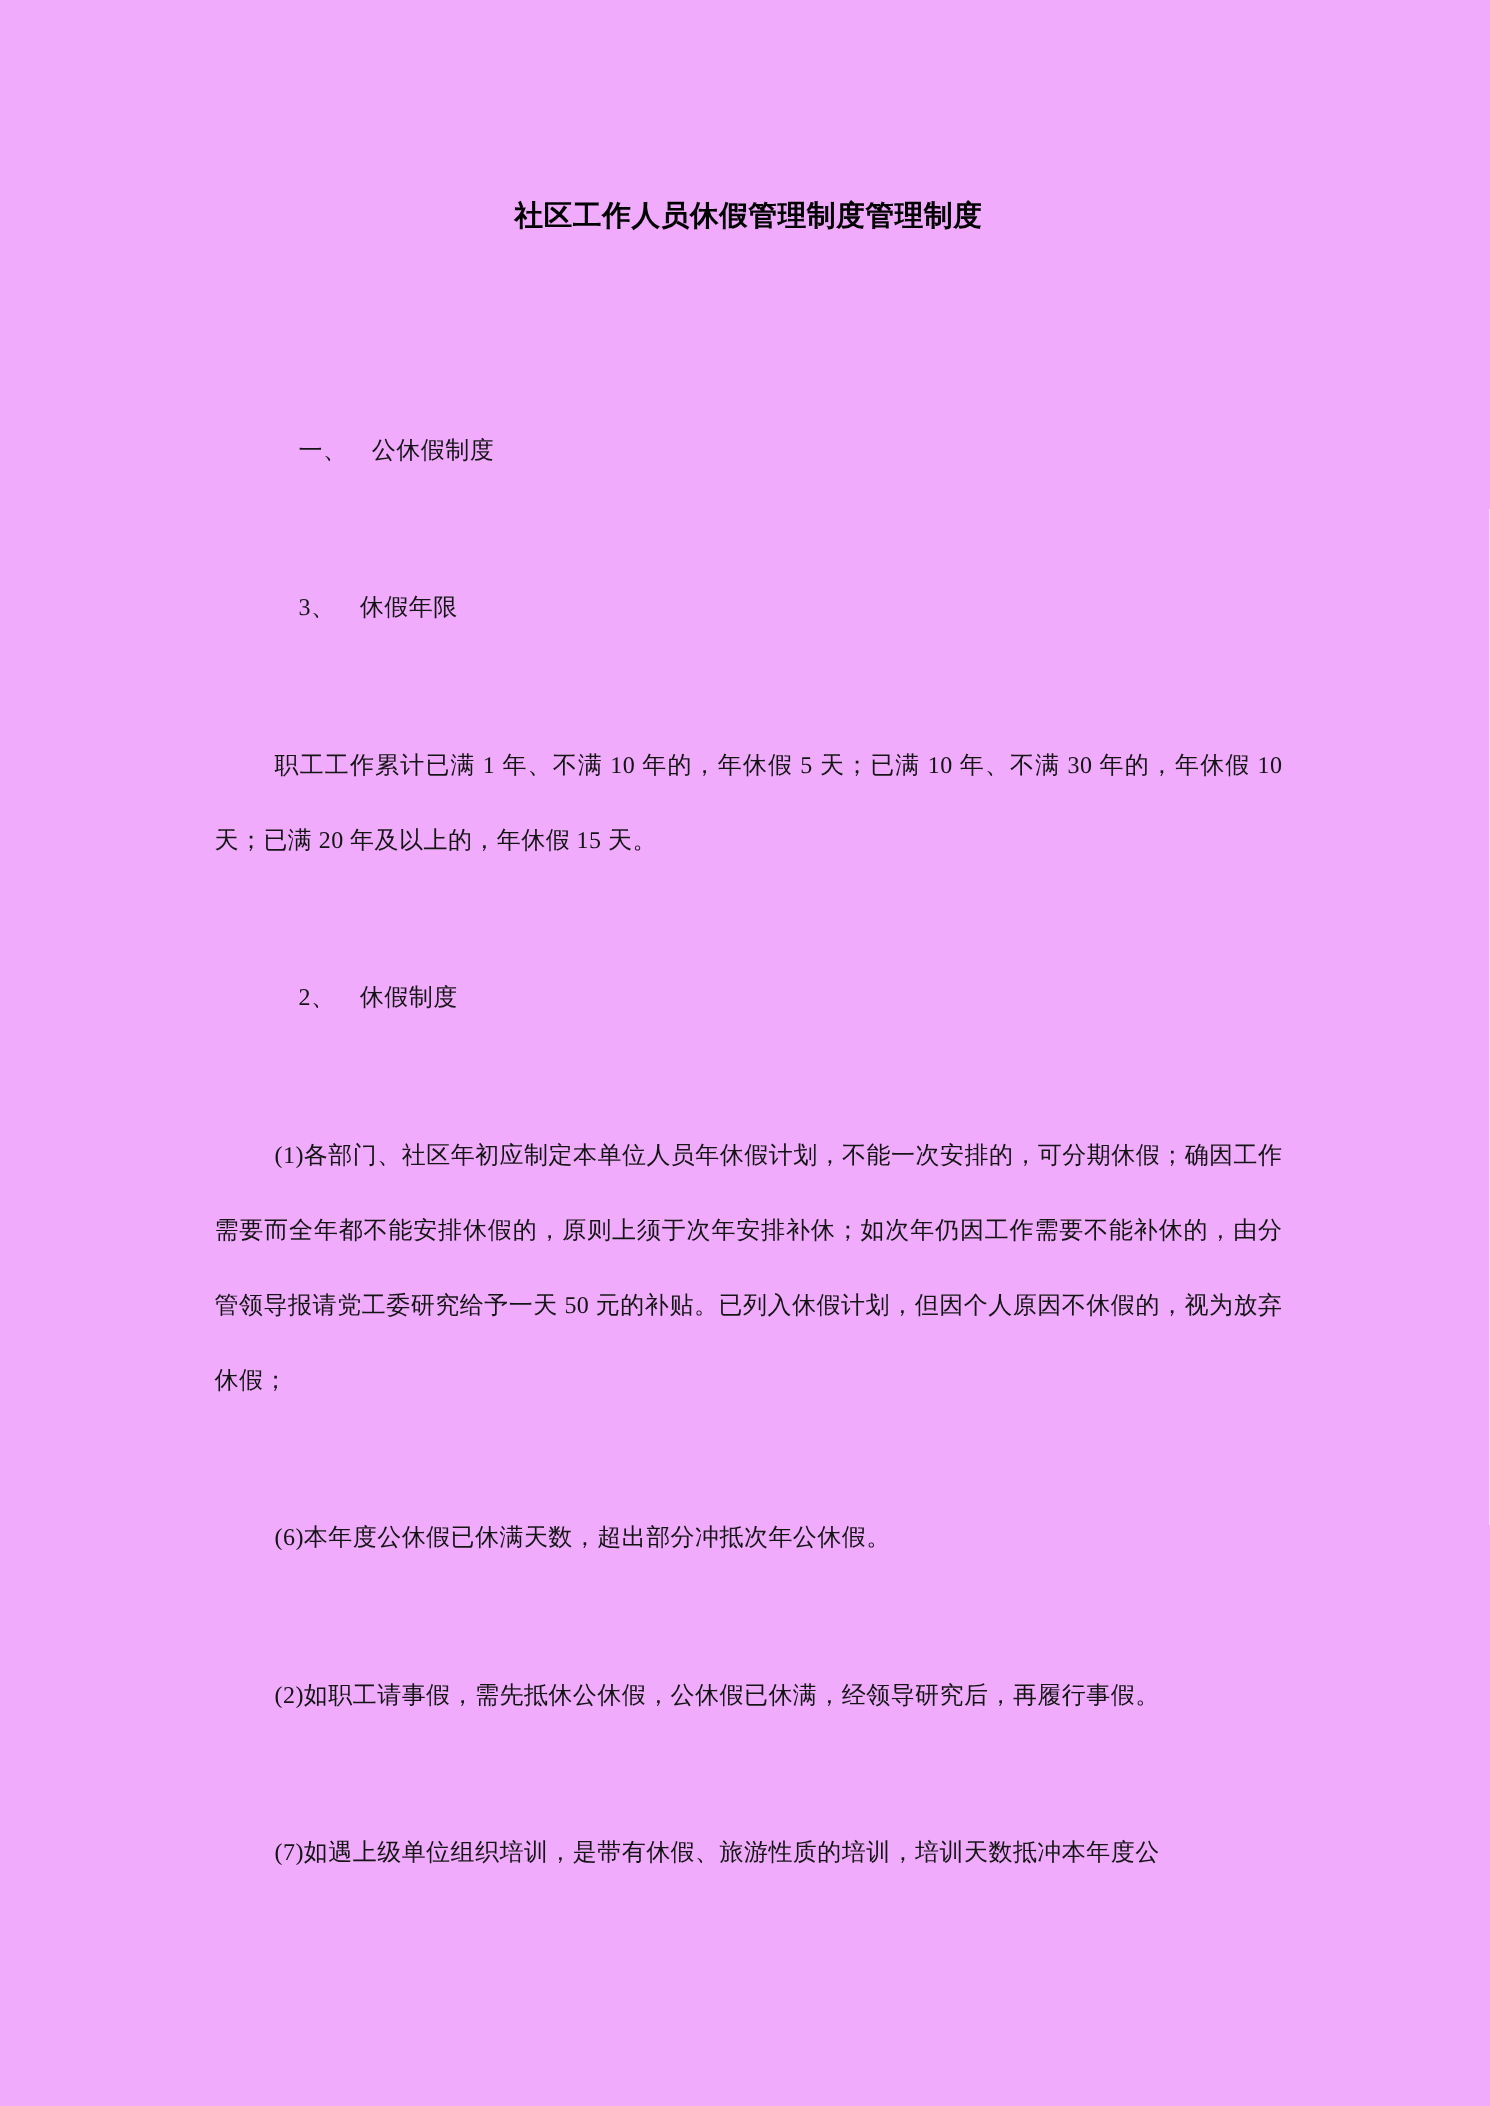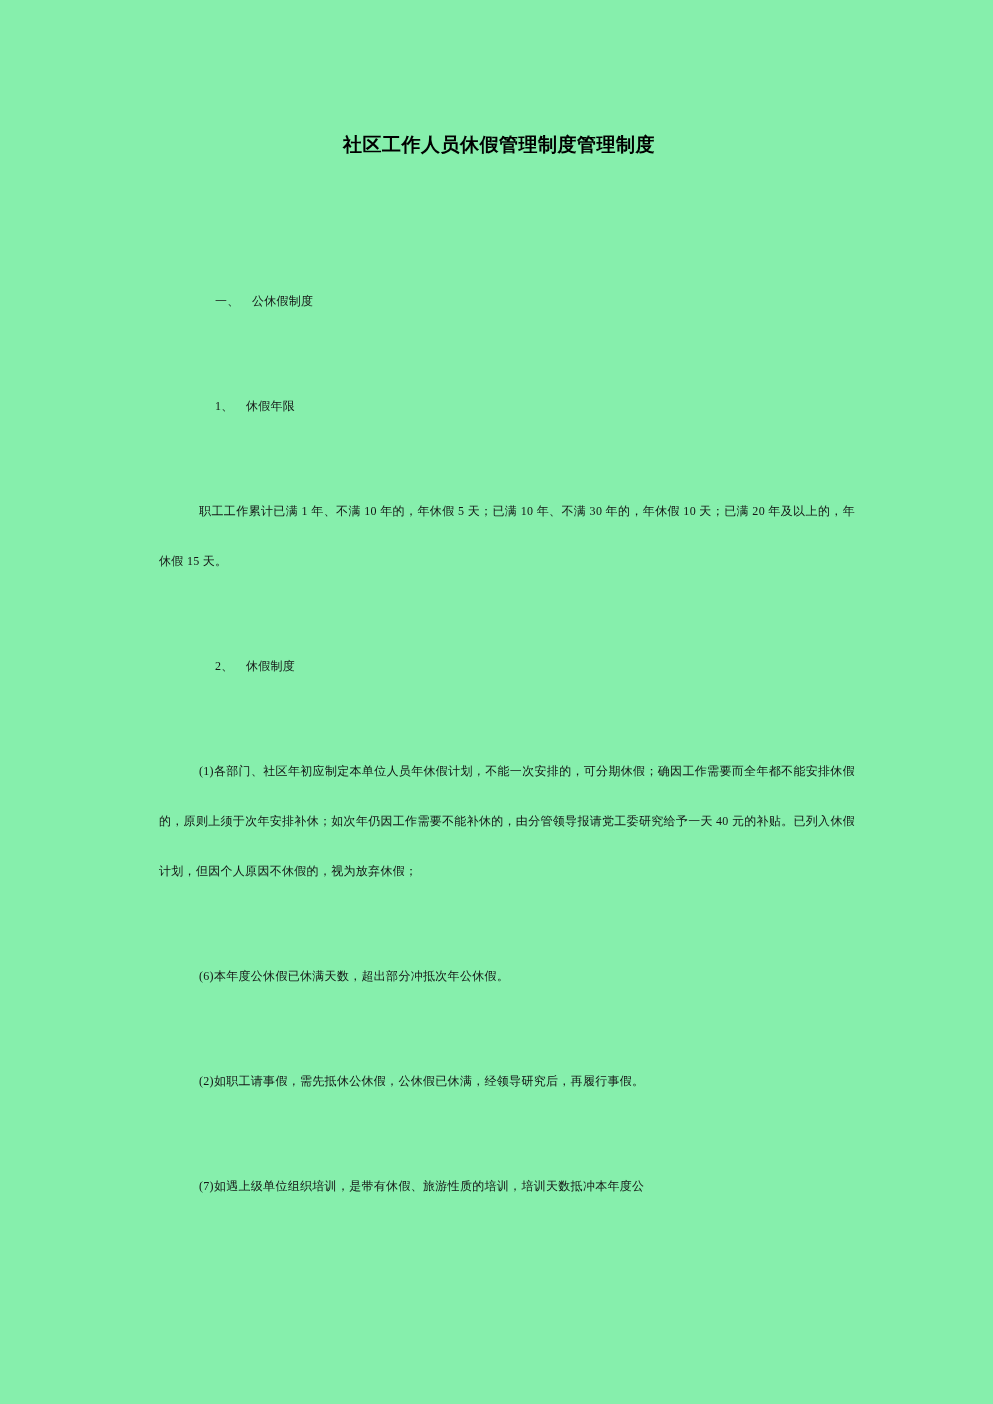--- a/index.html
+++ b/index.html
@@ -4,39 +4,39 @@
 <style>
   html, body {
     margin: 0;
     padding: 0;
     background: #ffffff;
   }
   .page {
     position: relative;
     width: 993px;
     height: 1404px;
-    background: #86efac;
+    background: #f0abfc;
     overflow: hidden;
     font-family: "Liberation Serif", "DejaVu Serif", serif;
     color: #141414;
     box-sizing: border-box;
     padding: 130px 138px 0 143px;
   }
   .doc-title {
     margin: 0 0 116px 0;
     font-size: 19px;
     line-height: 30px;
     font-weight: bold;
     text-align: center;
     color: #000000;
     letter-spacing: 0.5px;
   }
   .para {
-    margin: 0 0 55px 16px;
-    font-size: 12px;
+    margin: 0 0 55px 0;
+    font-size: 16px;
     line-height: 50px;
     text-align: justify;
     text-indent: 40px;
     letter-spacing: 0.3px;
     word-break: break-all;
   }
   .para.heading {
     text-indent: 56px;
     text-align: left;
   }
@@ -45,26 +45,26 @@
   }
 </style>
 </head>
 <body>
 
 <div class="page">
   <h1 class="doc-title">社区工作人员休假管理制度管理制度</h1>
 
   <p class="para heading">一、　公休假制度</p>
 
-  <p class="para heading">1、　休假年限</p>
+  <p class="para heading">3、　休假年限</p>
 
   <p class="para">职工工作累计已满 1 年、不满 10 年的，年休假 5 天；已满 10 年、不满 30 年的，年休假 10 天；已满 20 年及以上的，年休假 15 天。</p>
 
   <p class="para heading">2、　休假制度</p>
 
-  <p class="para">(1)各部门、社区年初应制定本单位人员年休假计划，不能一次安排的，可分期休假；确因工作需要而全年都不能安排休假的，原则上须于次年安排补休；如次年仍因工作需要不能补休的，由分管领导报请党工委研究给予一天 40 元的补贴。已列入休假计划，但因个人原因不休假的，视为放弃休假；</p>
+  <p class="para">(1)各部门、社区年初应制定本单位人员年休假计划，不能一次安排的，可分期休假；确因工作需要而全年都不能安排休假的，原则上须于次年安排补休；如次年仍因工作需要不能补休的，由分管领导报请党工委研究给予一天 50 元的补贴。已列入休假计划，但因个人原因不休假的，视为放弃休假；</p>
 
   <p class="para">(6)本年度公休假已休满天数，超出部分冲抵次年公休假。</p>
 
   <p class="para">(2)如职工请事假，需先抵休公休假，公休假已休满，经领导研究后，再履行事假。</p>
 
   <p class="para last">(7)如遇上级单位组织培训，是带有休假、旅游性质的培训，培训天数抵冲本年度公</p>
 </div>
 
 </body></html>

